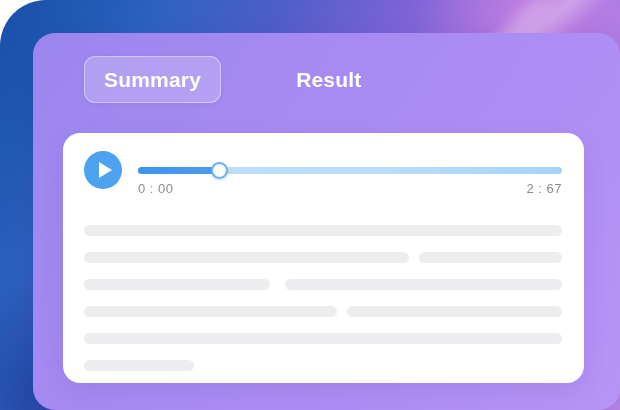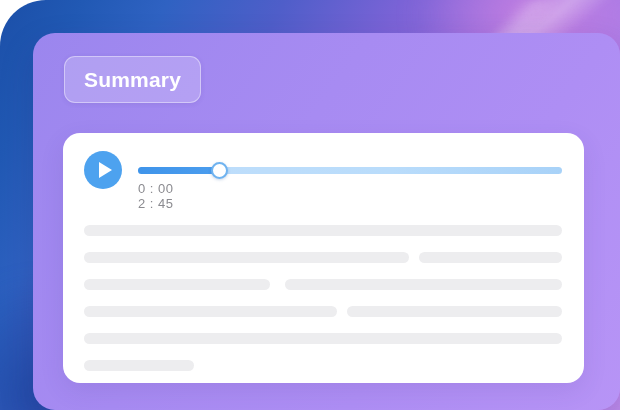--- a/index.html
+++ b/index.html
@@ -119,20 +119,21 @@
     border: 1px solid transparent;
     background: transparent;
     cursor: pointer;
     user-select: none;
   }
 
   .tab.active {
     background: rgba(255,255,255,0.20);
     border: 1px solid rgba(255,255,255,0.42);
     box-shadow: 0 1px 5px rgba(60,40,140,0.10);
+    margin-left: 20px;
   }
 
   .tab.gap-a { margin-left: 25px; }
   .tab.gap-b { margin-left: 55px; }
 
   
   .card {
     position: absolute;
     left: 30px;
     top: 100px;
@@ -221,21 +222,20 @@
   .times {
     position: absolute;
     left: 54px;
     right: 0;
     top: 30px;
     display: flex;
     justify-content: space-between;
     font-size: 13px;
     color: #8b8b90;
     letter-spacing: 0.5px;
-    flex-direction: column;
   }
 
   
   .skeleton {
     position: absolute;
     left: 21px;
     right: 22px;
     top: 92px;
   }
 
@@ -264,39 +264,40 @@
     <div class="bg-swirl"></div>
     <div class="bg-bloom"></div>
     <div class="bg-streak"></div>
     <div class="bg-streak2"></div>
   </div>
 
   <div class="panel">
 
     <div class="tabs">
       <div class="tab active">Summary</div>
+      <div class="tab gap-b">Result</div>
     </div>
 
     <div class="card">
 
       <div class="player">
 
         <button class="play-btn">
           <span class="tri"></span>
         </button>
 
         <div class="track-wrap">
           <div class="track"></div>
           <div class="track-fill" style="width: 19%;"></div>
           <div class="thumb" style="left: 19%;"></div>
         </div>
 
         <div class="times">
           <span>0 : 00</span>
-          <span>2 : 45</span>
+          <span>2 : 67</span>
         </div>
 
       </div>
 
       <div class="skeleton" id="skeleton">
           <div class="sk-row">
             <div class="sk-bar" style="width: 100%;"></div>
           </div>
           <div class="sk-row">
             <div class="sk-bar" style="width: 68%;"></div>

